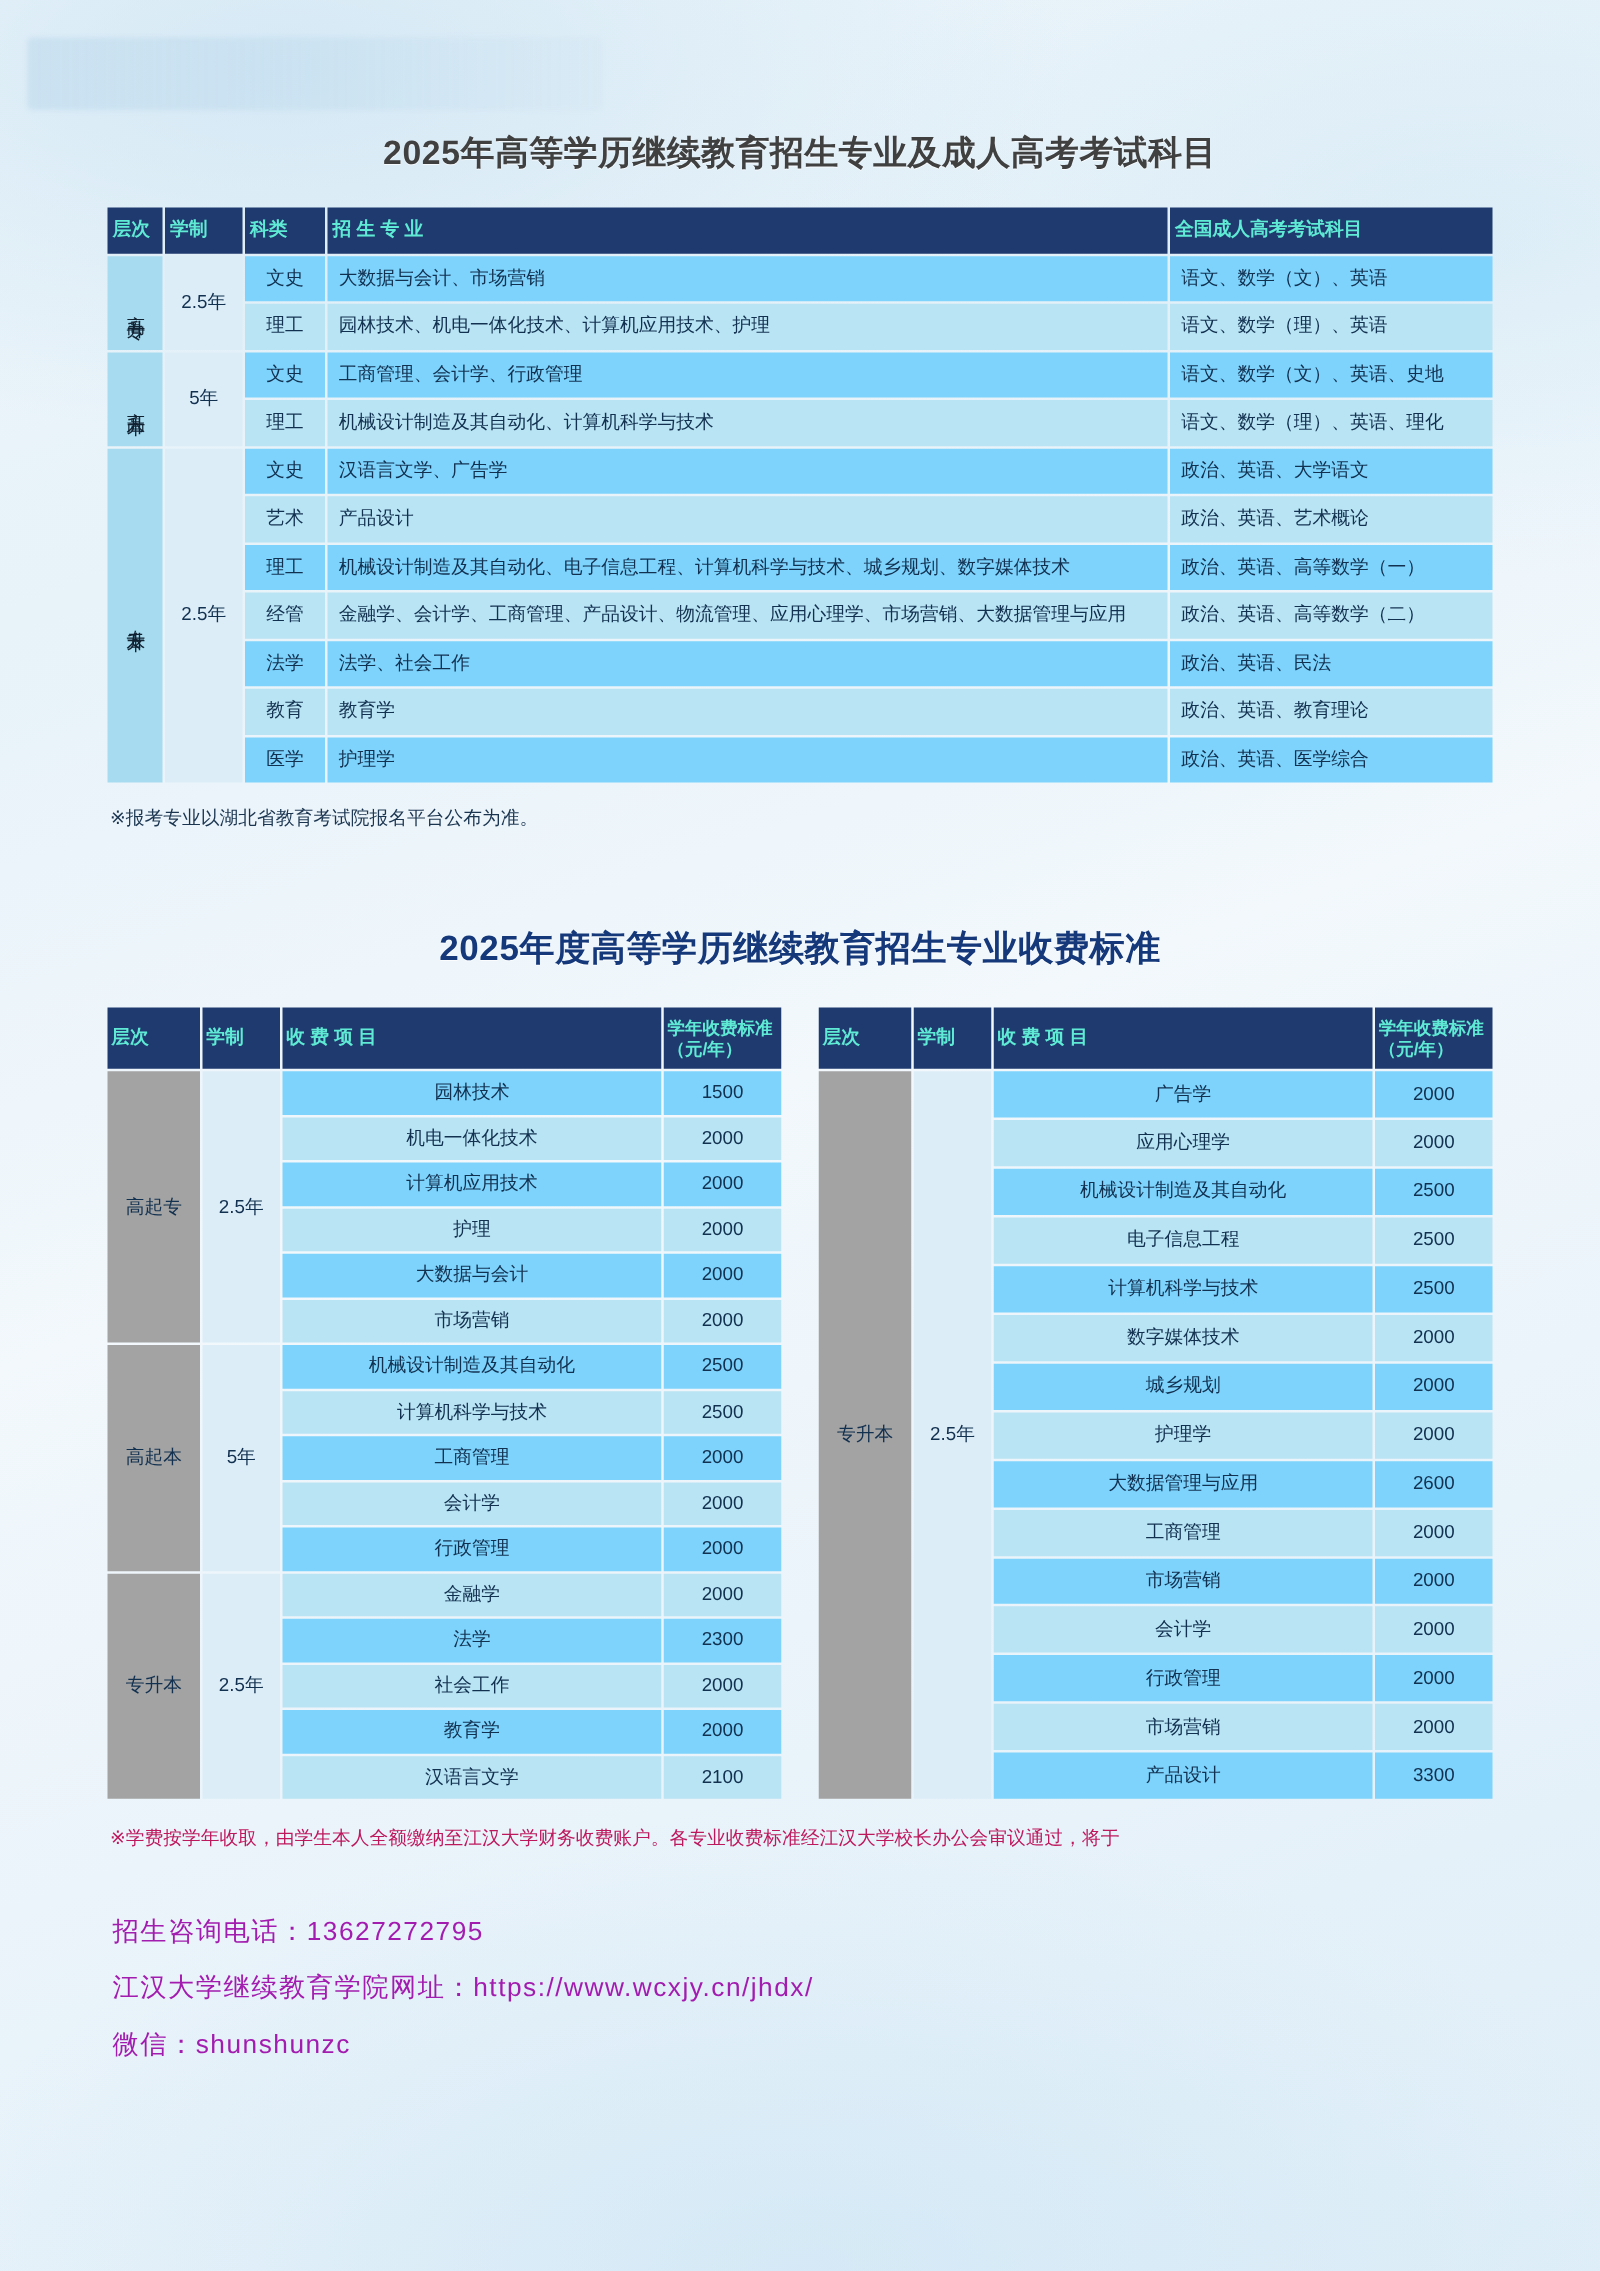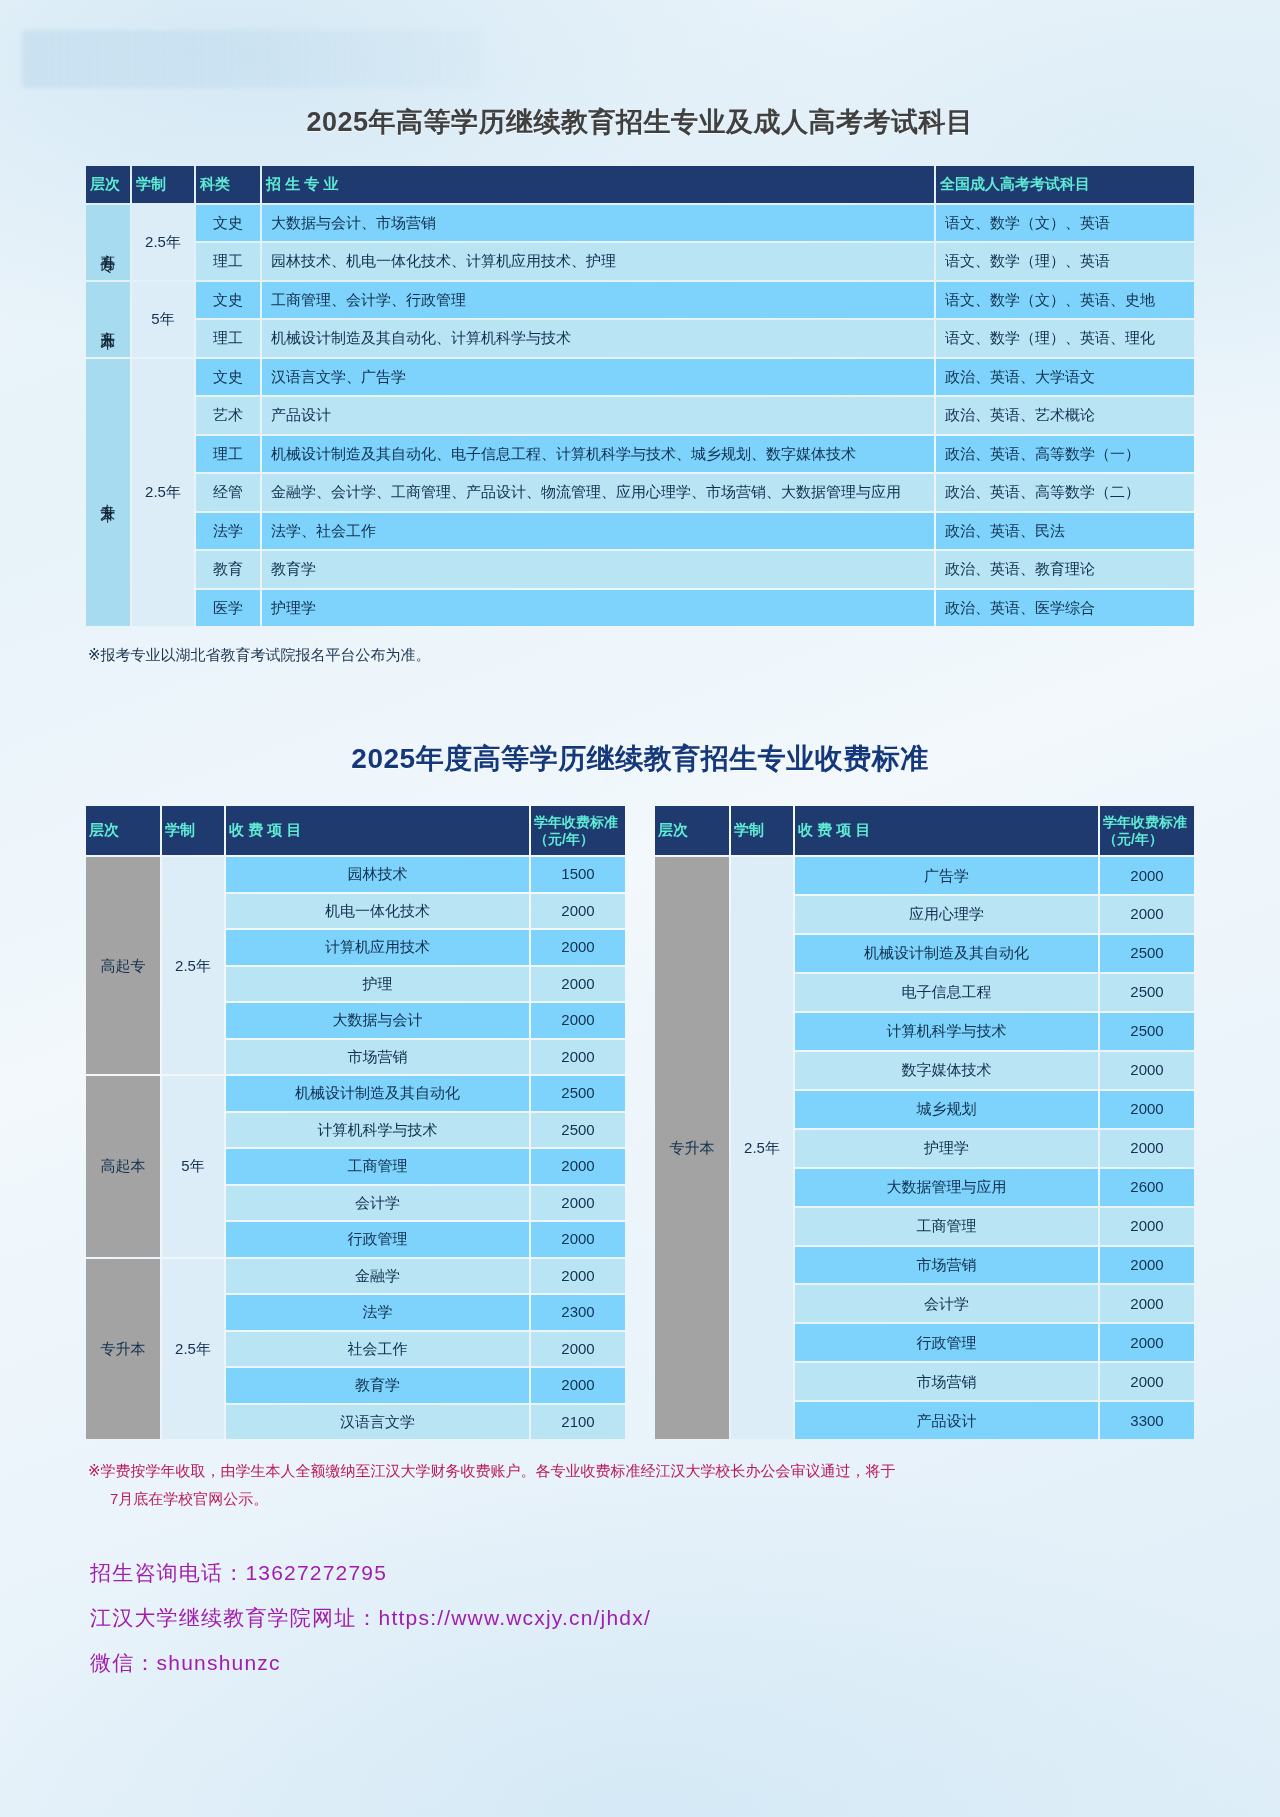--- a/index.html
+++ b/index.html
@@ -343,21 +343,20 @@
           <tr>
             <td class="rA item">产品设计</td>
             <td class="rA fee">3300</td>
           </tr>
         </tbody>
     </table>
   </div>
 
   <div class="note2">
     <span>※学费按学年收取，由学生本人全额缴纳至江汉大学财务收费账户。各专业收费标准经江汉大学校长办公会审议通过，将于</span>
-    <span class="ind">7月底在学校官网公示。</span>
   </div>
 
   <div class="contact">
     <div>招生咨询电话：13627272795</div>
     <div>江汉大学继续教育学院网址：https://www.wcxjy.cn/jhdx/</div>
     <div>微信：shunshunzc</div>
   </div>
 
 </div>
 

